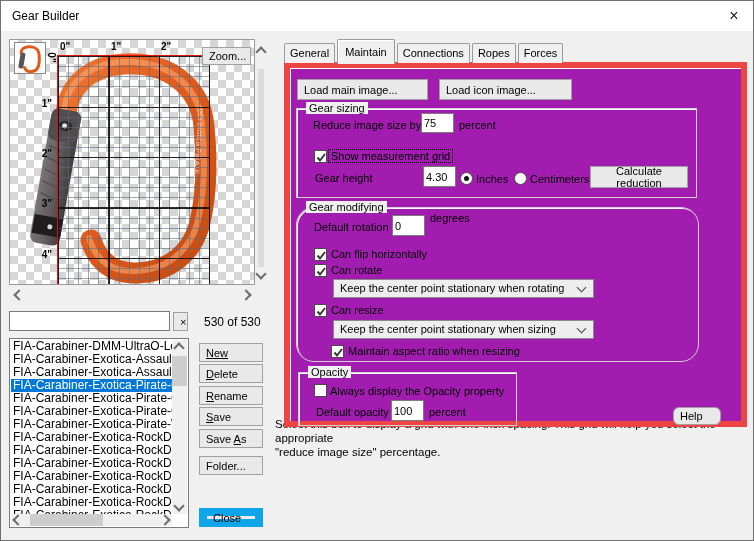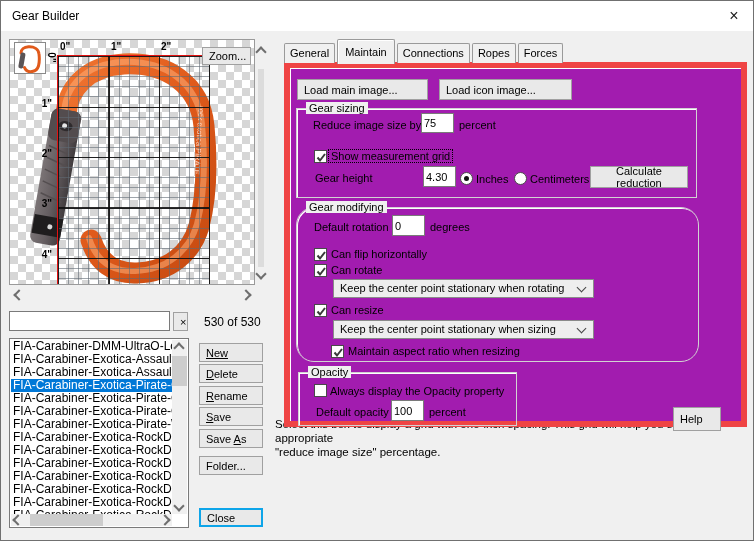--- a/index.html
+++ b/index.html
@@ -53,21 +53,21 @@
   .item.selected { background:#0078d7; color:#fff; }
   .vsb { position:absolute; top:1px; right:1px; bottom:13px; width:15px; background:#f0f0f0; }
   .vsb .chev { left:3px; }
   .vsb-thumb { position:absolute; left:0; top:16px; width:15px; height:30px; background:#cdcdcd; }
   .hsb { position:absolute; left:1px; right:16px; bottom:1px; height:12px; background:#f0f0f0; }
   .hsb-thumb { position:absolute; left:19px; top:0; width:73px; height:12px; background:#cdcdcd; }
 
   
   .sbtn { position:absolute; left:198px; width:64px; height:19px; }
   .sbtn u { text-decoration:underline; }
-  .sbtn.default { border:2px solid #0ea5e9; }
+  .sbtn.default { border:8px solid #0ea5e9; }
 
   
   .tabs { position:absolute; left:283px; top:37px; height:25px; display:flex; align-items:flex-end; z-index:3; }
   .tab { height:20px; line-height:19px; padding:0 5px; font-size:11px; background:#f0f0f0; border:1px solid #9a9a9a; border-bottom:none;
     border-radius:2px 2px 0 0; margin-right:2px; cursor:default; }
   .tab.active { height:25px; line-height:24px; margin-bottom:-1px; box-shadow:inset 1px 1px 0 #fff; padding:0 7px; }
   .panel { position:absolute; left:283px; top:61px; width:463px; height:365px; background:#a21caf; border:6px solid #ef4444; box-shadow:inset 1px 1px 0 #fff; z-index:2; }
   .panel .abs, .group .abs { position:absolute; }
   .lbl { font-size:11px; color:#000; white-space:nowrap; }
   .group { position:absolute; border:1px solid #d2d2d2; box-shadow:1px 1px 0 #fff inset; }
@@ -240,21 +240,21 @@
       <span class="lbl abs" style="left:233px; top:64px;">Centimeters</span>
       <button class="btn abs" style="left:293px; top:57px; width:98px; height:22px;">
           <span>Calculate reduction</span>
         </button>
     </div>
 
     <div class="group" style="left:6px; top:139px; width:403px; height:155px;border-radius:18px;">
       <span class="legend">Gear modifying</span>
       <span class="lbl abs" style="left:17px; top:13px;">Default rotation</span>
       <input class="tinput abs" style="left: 95px; top: 7px; width: 33px; height: 21px;" value="0">
-      <span class="lbl abs" style="left:133px; top:13px;">degrees</span>
+      <span class="lbl abs" style="left:133px; top:4px;">degrees</span>
       <span class="cb abs" style="left:17px; top:40px;">
           <svg width="13" height="13">
             <polyline points="2.5,6.5 5,9.5 10,3" fill="none" stroke="#3a3a3a" stroke-width="2"></polyline>
           </svg>
         </span>
       <span class="lbl abs" style="left:34px; top:40px;">Can flip horizontally</span>
       <span class="cb abs" style="left:17px; top:56px;">
           <svg width="13" height="13">
             <polyline points="2.5,6.5 5,9.5 10,3" fill="none" stroke="#3a3a3a" stroke-width="2"></polyline>
           </svg>
@@ -278,21 +278,21 @@
 
     <div class="group" style="left:8px; top:304px; width:219px; height:54px;">
       <span class="legend">Opacity</span>
       <span class="cb abs" style="left:15px; top:11px;"></span>
       <span class="lbl abs" style="left:31px; top:12px;">Always display the Opacity property</span>
       <span class="lbl abs" style="left:17px; top:33px;">Default opacity</span>
       <input class="tinput abs" style="left: 92px; top: 27px; width: 33px; height: 21px;" value="100">
       <span class="lbl abs" style="left:130px; top:33px;">percent</span>
     </div>
 
-    <button class="btn abs" style="left:383px; top:339px; width:48px; height:24px;">
+    <button class="btn abs" style="left:383px; top:339px; width:48px; height:18px;border-radius:6px;">
         <span>Help</span>
       </button>
   </div>
 
   <div class="helptext" style="top:416px;">
     <div>Select this box to display a grid with one-inch spacing. This grid will help you select the appropriate</div>
     <div>"reduce image size" percentage.</div>
   </div>
 </div>
 

